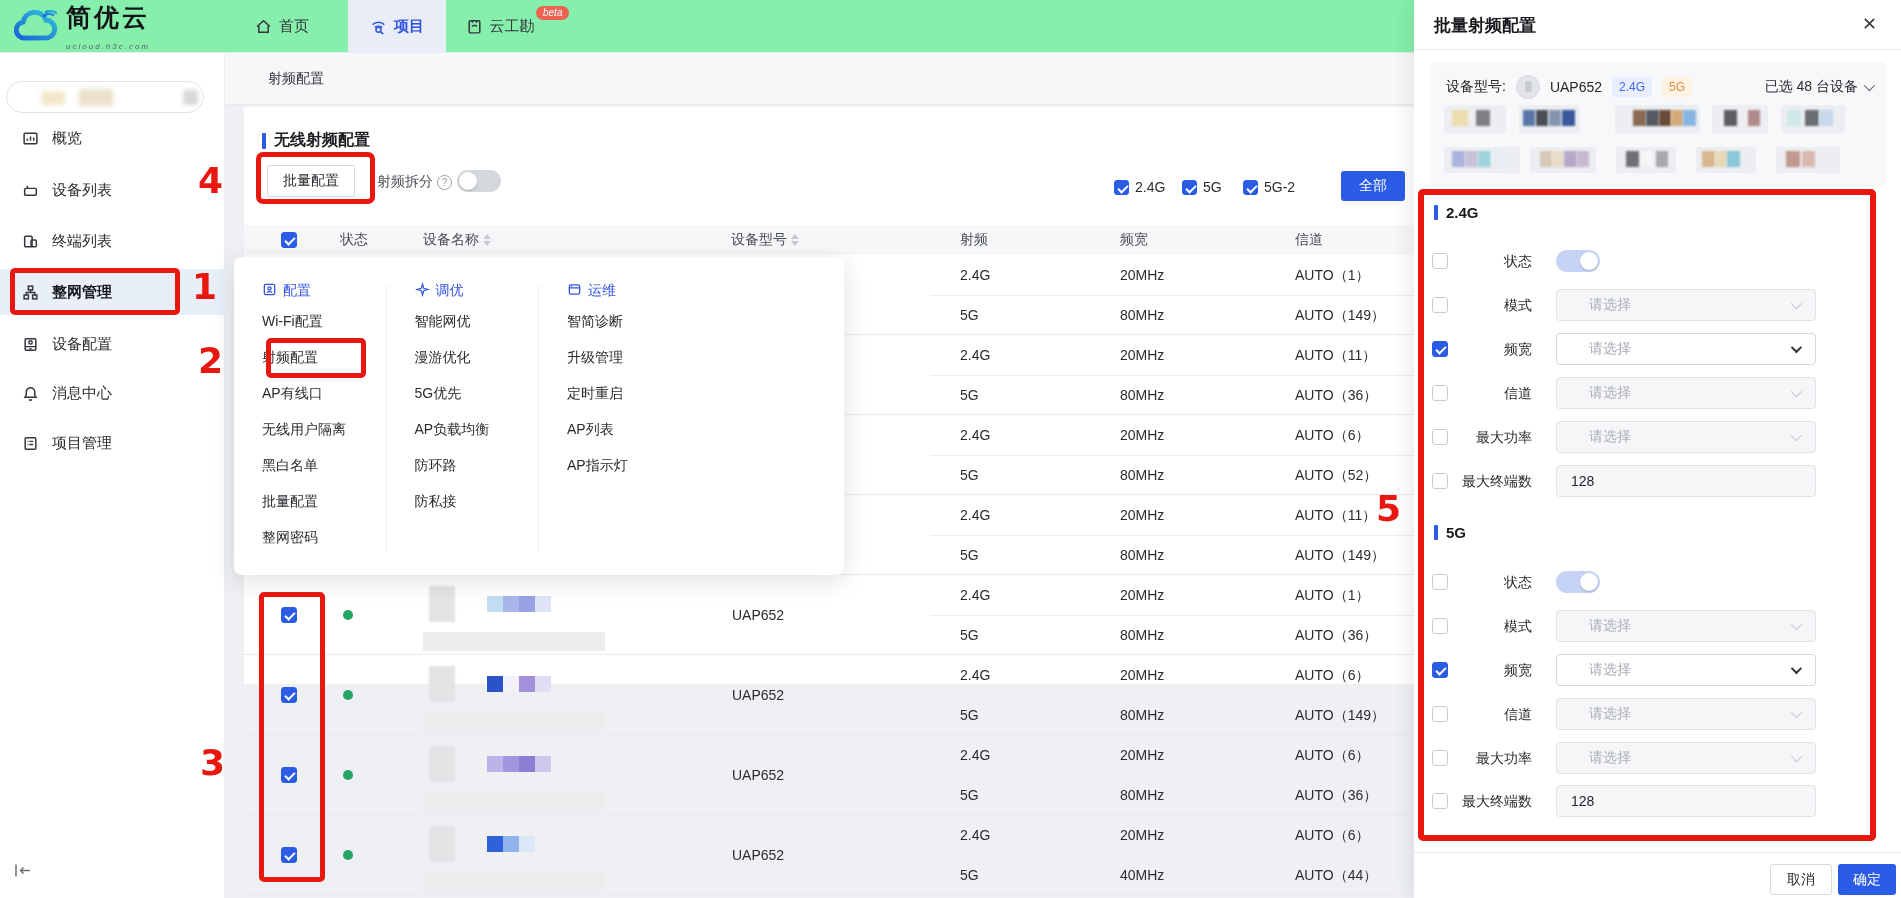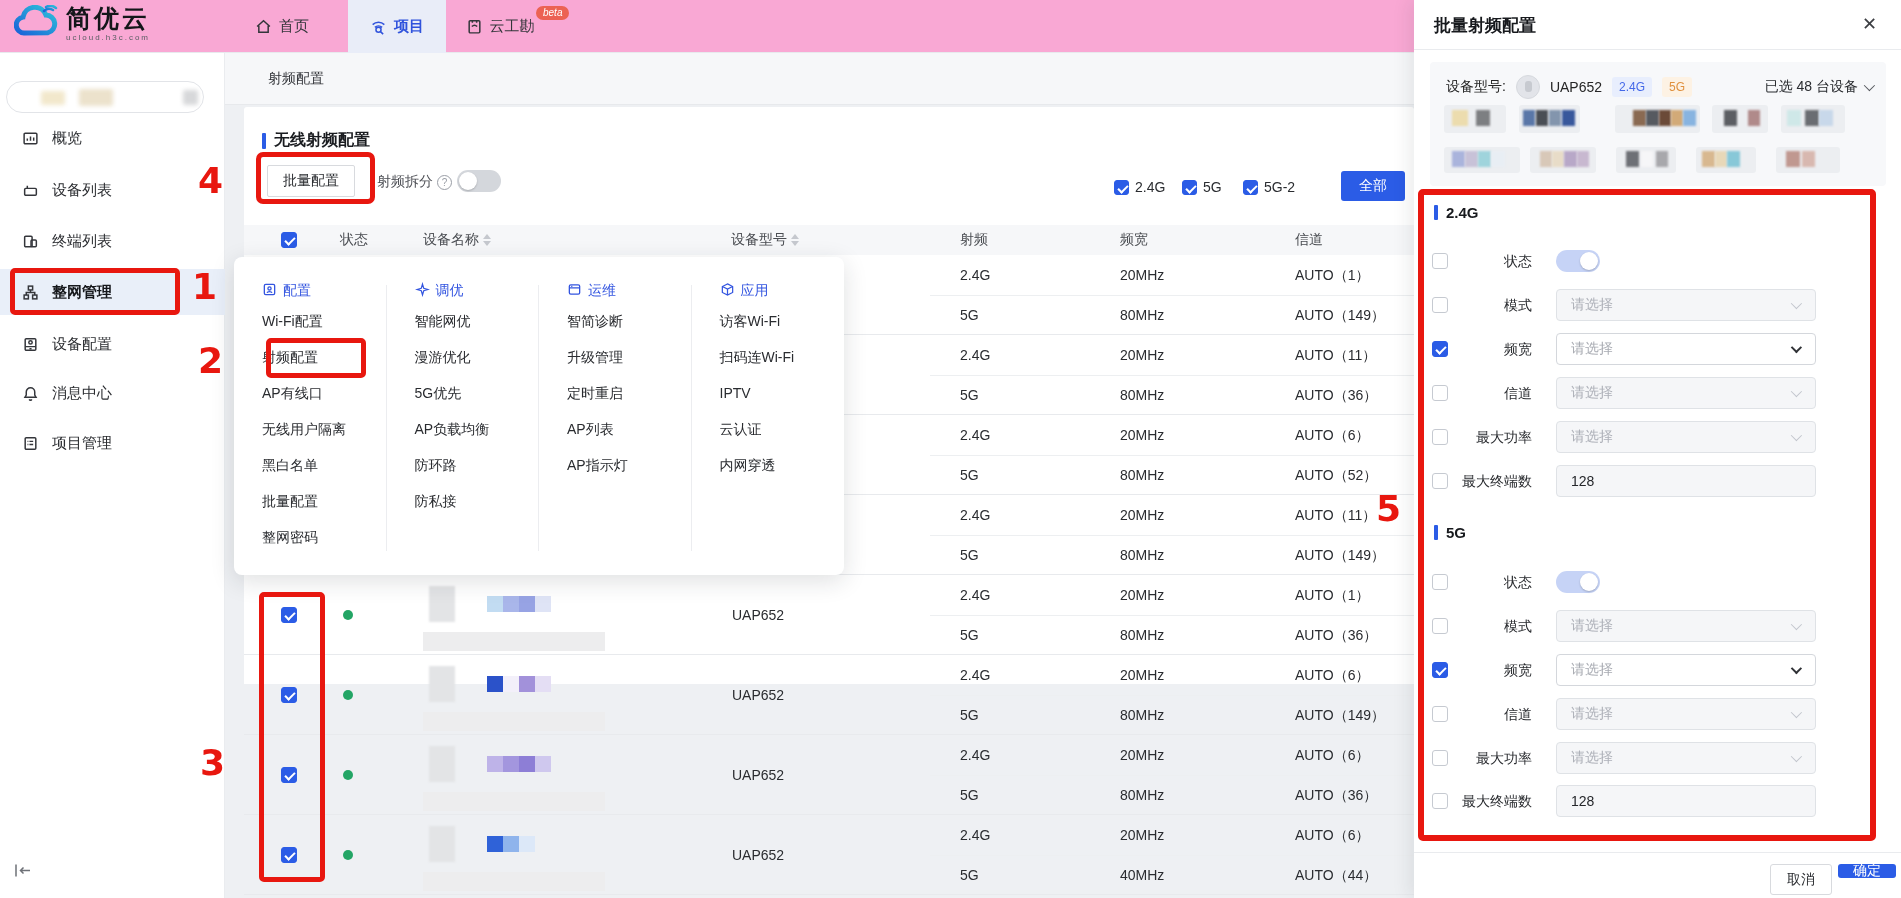--- a/index.html
+++ b/index.html
@@ -5,25 +5,25 @@
   :root{
     --primary:#2b5ce6; --annot:#e8170f; --online:#23a565;
     --ink:#262626; --ink2:#4d4f55; --muted:#a9adb5;
     --line:#e8eaee; --hdrbg:#f6f7f9;
   }
   *{box-sizing:border-box;margin:0;padding:0;font-family:"Liberation Sans",sans-serif;}
   html,body{width:1901px;height:898px;}
   body{position:relative;overflow:hidden;background:#eef0f3;font-size:14px;color:var(--ink);}
 
   
-  .topnav{position:absolute;left:0;top:0;width:1603px;height:53px;background:#f9a8d4;border-bottom:1px solid var(--line);z-index:10;}
+  .topnav{position:absolute;left:0;top:0;width:1603px;height:53px;background:#86efac;border-bottom:1px solid var(--line);z-index:10;}
   .logo{position:absolute;left:14px;top:5px;display:flex;align-items:center;gap:8px;}
   .logo-txt{display:flex;flex-direction:column;line-height:1;}
   .logo-title{font-size:25px;font-weight:bold;color:#14161a;letter-spacing:3px;}
-  .logo-sub{font-size:8px;color:#5a5d63;letter-spacing:2px;margin-top:3px;}
+  .logo-sub{font-size:8px;color:#5a5d63;letter-spacing:2px;margin-top:13px;font-style:italic;}
   .nav-item{position:absolute;top:0;height:53px;display:flex;align-items:center;justify-content:center;gap:7px;font-size:15px;color:#33353a;cursor:pointer;}
   .nav-item .nicon{display:flex;align-items:center;}
   .nav-item.active{background:#e9edf8;color:#3053dc;font-weight:bold;}
   .nav-home{left:236px;width:92px;}
   .nav-proj{left:348px;width:98px;}
   .nav-survey{left:452px;width:96px;}
   .beta-badge{position:absolute;left:84px;top:6px;background:#ec6253;color:#fff;font-size:10px;font-style:italic;padding:2px 7px;border-radius:9px;line-height:1;}
 
   
   .sidebar{position:absolute;left:0;top:53px;width:225px;height:845px;background:#fff;border-right:1px solid #eaecef;z-index:5;}
@@ -104,31 +104,31 @@
   .p-chip{position:absolute;background:#eceef1;border-radius:3px;overflow:hidden;}
   .p-chip i{position:absolute;filter:blur(1px);}
 
   .p-sec-head{position:absolute;left:20px;display:flex;align-items:center;gap:8px;}
   .p-sec-head .blue-bar{height:15px;}
   .p-sec-head span{font-size:15px;font-weight:bold;color:#17191d;}
   .f-row{position:absolute;left:0;width:487px;height:32px;}
   .f-row .cb{position:absolute;left:18px;top:8px;}
   .f-label{position:absolute;left:22px;top:0;width:96px;height:32px;line-height:32px;text-align:right;color:#2a2c30;}
   .f-ctrl{position:absolute;left:142px;top:0;width:260px;height:32px;}
-  .sel{width:260px;height:32px;border-radius:4px;display:flex;align-items:center;padding:0 14px;font-size:14px;cursor:pointer;position:relative;}
+  .sel{width:260px;height:32px;border-radius:4px;display:flex;align-items:center;padding:0 32px;font-size:14px;cursor:pointer;position:relative;}
   .sel .chev{position:absolute;right:16px;top:11px;}
   .sel.dis{background:#f5f6f8;border:1px solid #dfe2e6;color:#adb0b8;}
   .sel.dis .chev{border-color:#c2c6cd;}
   .sel.en{background:#fff;border:1px solid #d4d7dc;color:#a8abb2;}
   .sel.en .chev{border-width:2px;border-color:#303236;}
   .inp{width:260px;height:32px;border-radius:4px;background:#f5f6f8;border:1px solid #dfe2e6;color:#25272b;display:flex;align-items:center;padding:0 14px;}
   .f-row .toggle{position:absolute;left:142px;top:5px;}
   .p-foot{position:absolute;left:0;top:852px;width:487px;height:46px;border-top:1px solid #e9ebee;}
   .p-cancel{position:absolute;left:356px;top:11px;width:62px;height:31px;border-radius:3px;}
-  .p-ok{position:absolute;left:424px;top:11px;width:58px;height:14px;border-radius:3px;}
+  .p-ok{position:absolute;left:424px;top:11px;width:58px;height:31px;border-radius:3px;}
 
   
   .annot{position:absolute;border:5px solid var(--annot);border-radius:5px;z-index:50;pointer-events:none;}
   .annot-num{position:absolute;color:var(--annot);font-size:36px;font-weight:800;z-index:50;font-family:"DejaVu Sans",sans-serif;pointer-events:none;}
   .box1{left:10px;top:268px;width:170px;height:47px;}
   .num1{left:192px;top:266px;}
   .box2{left:266px;top:338px;width:100px;height:40px;}
   .num2{left:198px;top:340px;}
   .box3{left:259px;top:592px;width:66px;height:290px;}
   .num3{left:200px;top:742px;}
@@ -531,35 +531,20 @@
         <span>运维</span>
       </div>
       <div style="margin-top:2px;">
         <div class="mitem">智简诊断</div>
         <div class="mitem">升级管理</div>
         <div class="mitem">定时重启</div>
         <div class="mitem">AP列表</div>
         <div class="mitem">AP指示灯</div>
       </div>
     </div>
-    <div class="mcol">
-      <div class="mhead">
-        <span><svg width="15" height="15" viewBox="0 0 16 16" fill="none" stroke="currentColor" stroke-width="1.3">
-            <path d="M8 2 L13.5 4.8 v6.4 L8 14 L2.5 11.2 V4.8 Z M2.5 4.8 L8 7.6 l5.5-2.8 M8 7.6 V14"></path>
-          </svg></span>
-        <span>应用</span>
-      </div>
-      <div style="margin-top:2px;">
-        <div class="mitem">访客Wi-Fi</div>
-        <div class="mitem">扫码连Wi-Fi</div>
-        <div class="mitem">IPTV</div>
-        <div class="mitem">云认证</div>
-        <div class="mitem">内网穿透</div>
-      </div>
-    </div>
   </div>
 
 <div class="panel">
   <div class="p-head">
     <span class="p-title">批量射频配置</span>
     <span class="p-close">✕</span>
   </div>
   <div class="p-card">
     <div class="p-card-row">
       <span>设备型号:</span>

